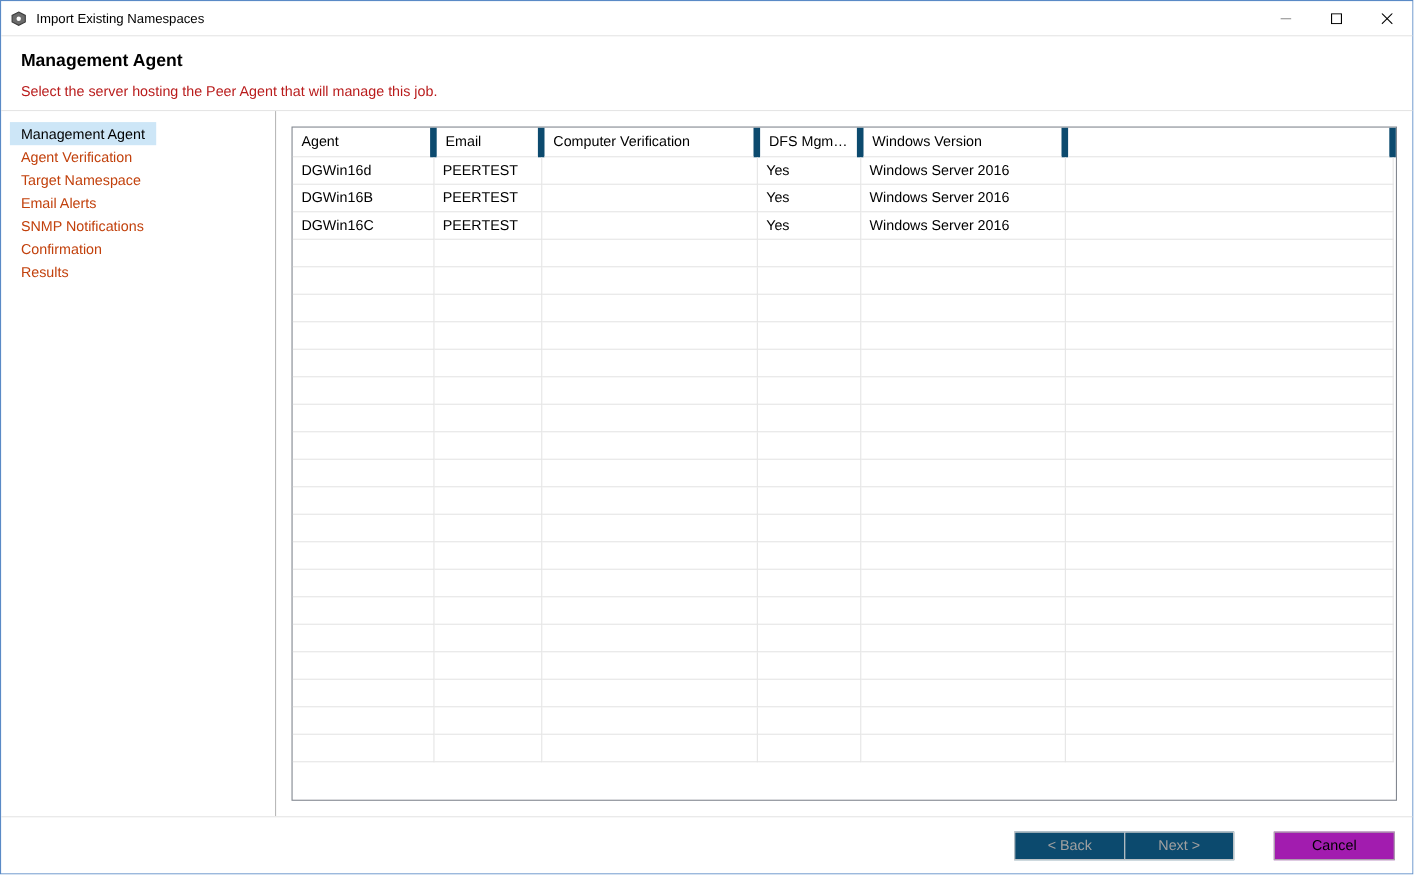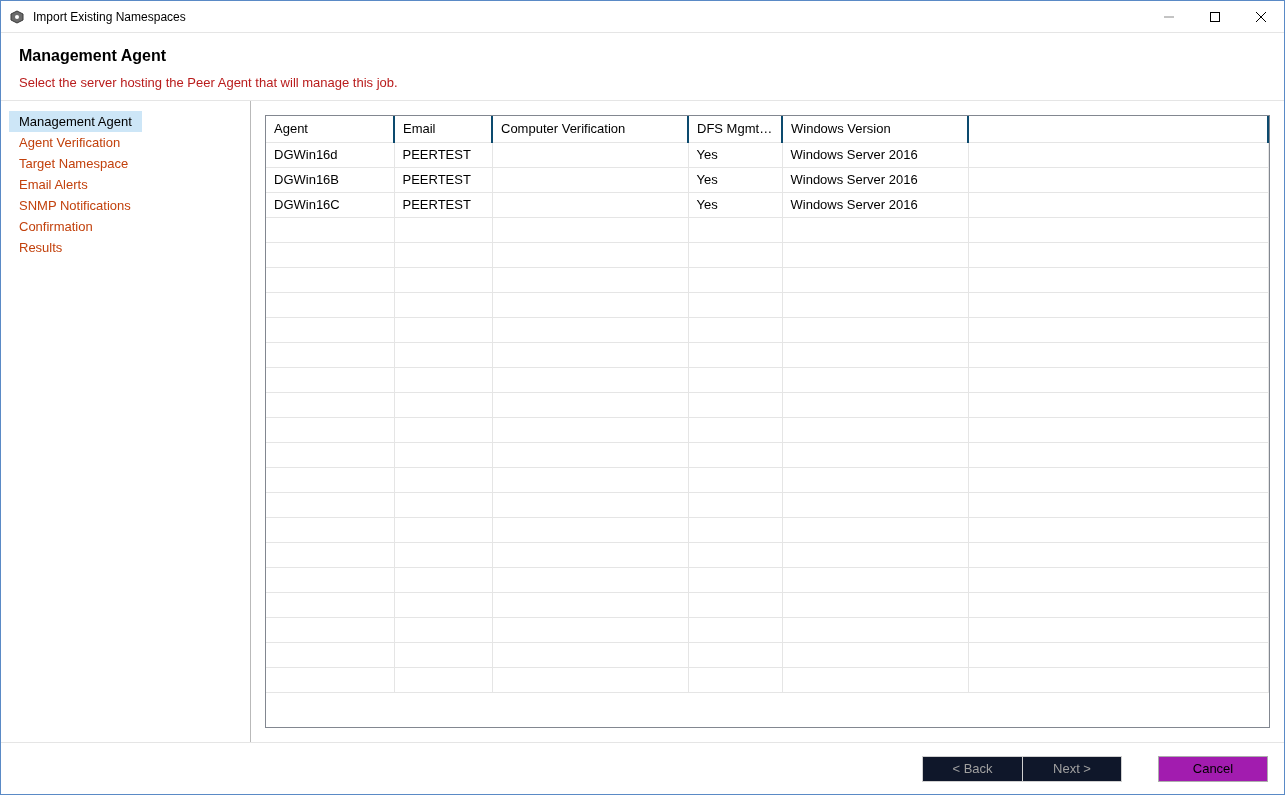--- a/index.html
+++ b/index.html
@@ -89,21 +89,21 @@
   table.grid {
     border-collapse: collapse;
     width: 100%;
     table-layout: fixed;
     font-size: 13px;
   }
   table.grid th {
     text-align: left;
     font-weight: 400;
     background: #ffffff;
-    border-right: 2px solid #0c4a6e;
+    border-right: 6px solid #0c4a6e;
     border-bottom: 1px solid #e5e5e5;
     padding: 4px 8px;
     height: 26px;
     white-space: nowrap;
     overflow: hidden;
     text-overflow: ellipsis;
   }
   table.grid td {
     border-right: 1px solid #e5e5e5;
     border-bottom: 1px solid #e5e5e5;
@@ -129,21 +129,21 @@
     min-width: 110px; height: 26px;
     border: 1px solid #adadad;
     background: #a21caf;
     font-size: 13px;
     display: inline-flex; align-items: center; justify-content: center;
     padding: 0 14px;
   }
   .btn.disabled {
     color: #a0a0a0;
     border-color: #d0d0d0;
-    background: #0f172a;
+    background: #0c4a6e;
   }
   .btn-group { display: flex; gap: 0; margin-right: 30px; }
   .btn-group .btn { min-width: 100px; }
   .btn-group .btn:first-child { border-right: none; }
 </style>
 </head>
 <body>
 
 <div class="window">
 

